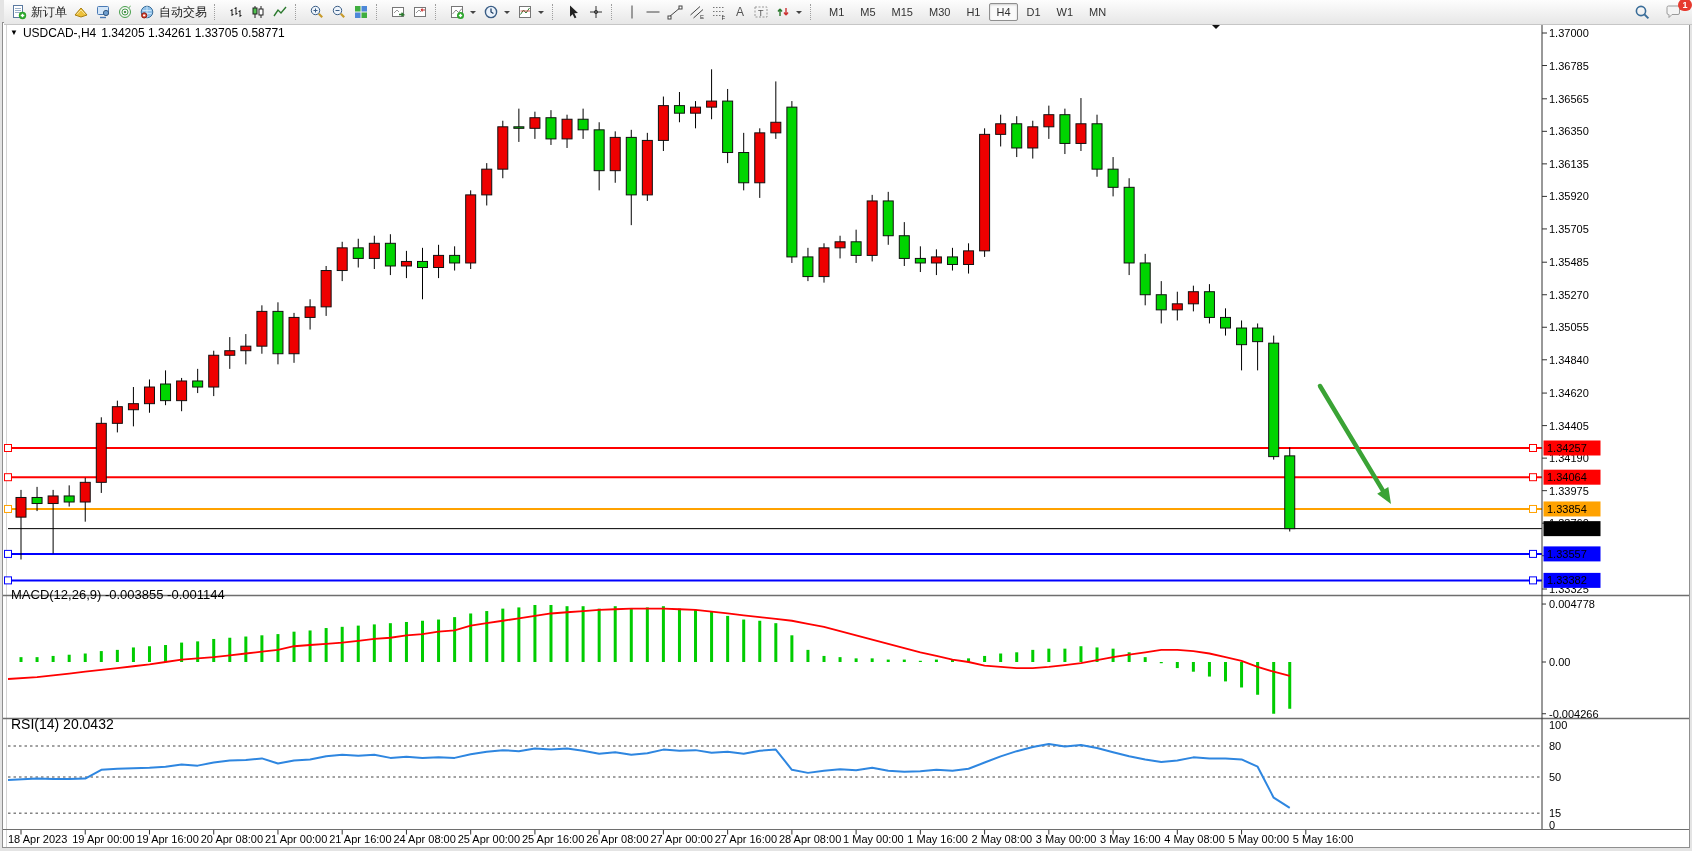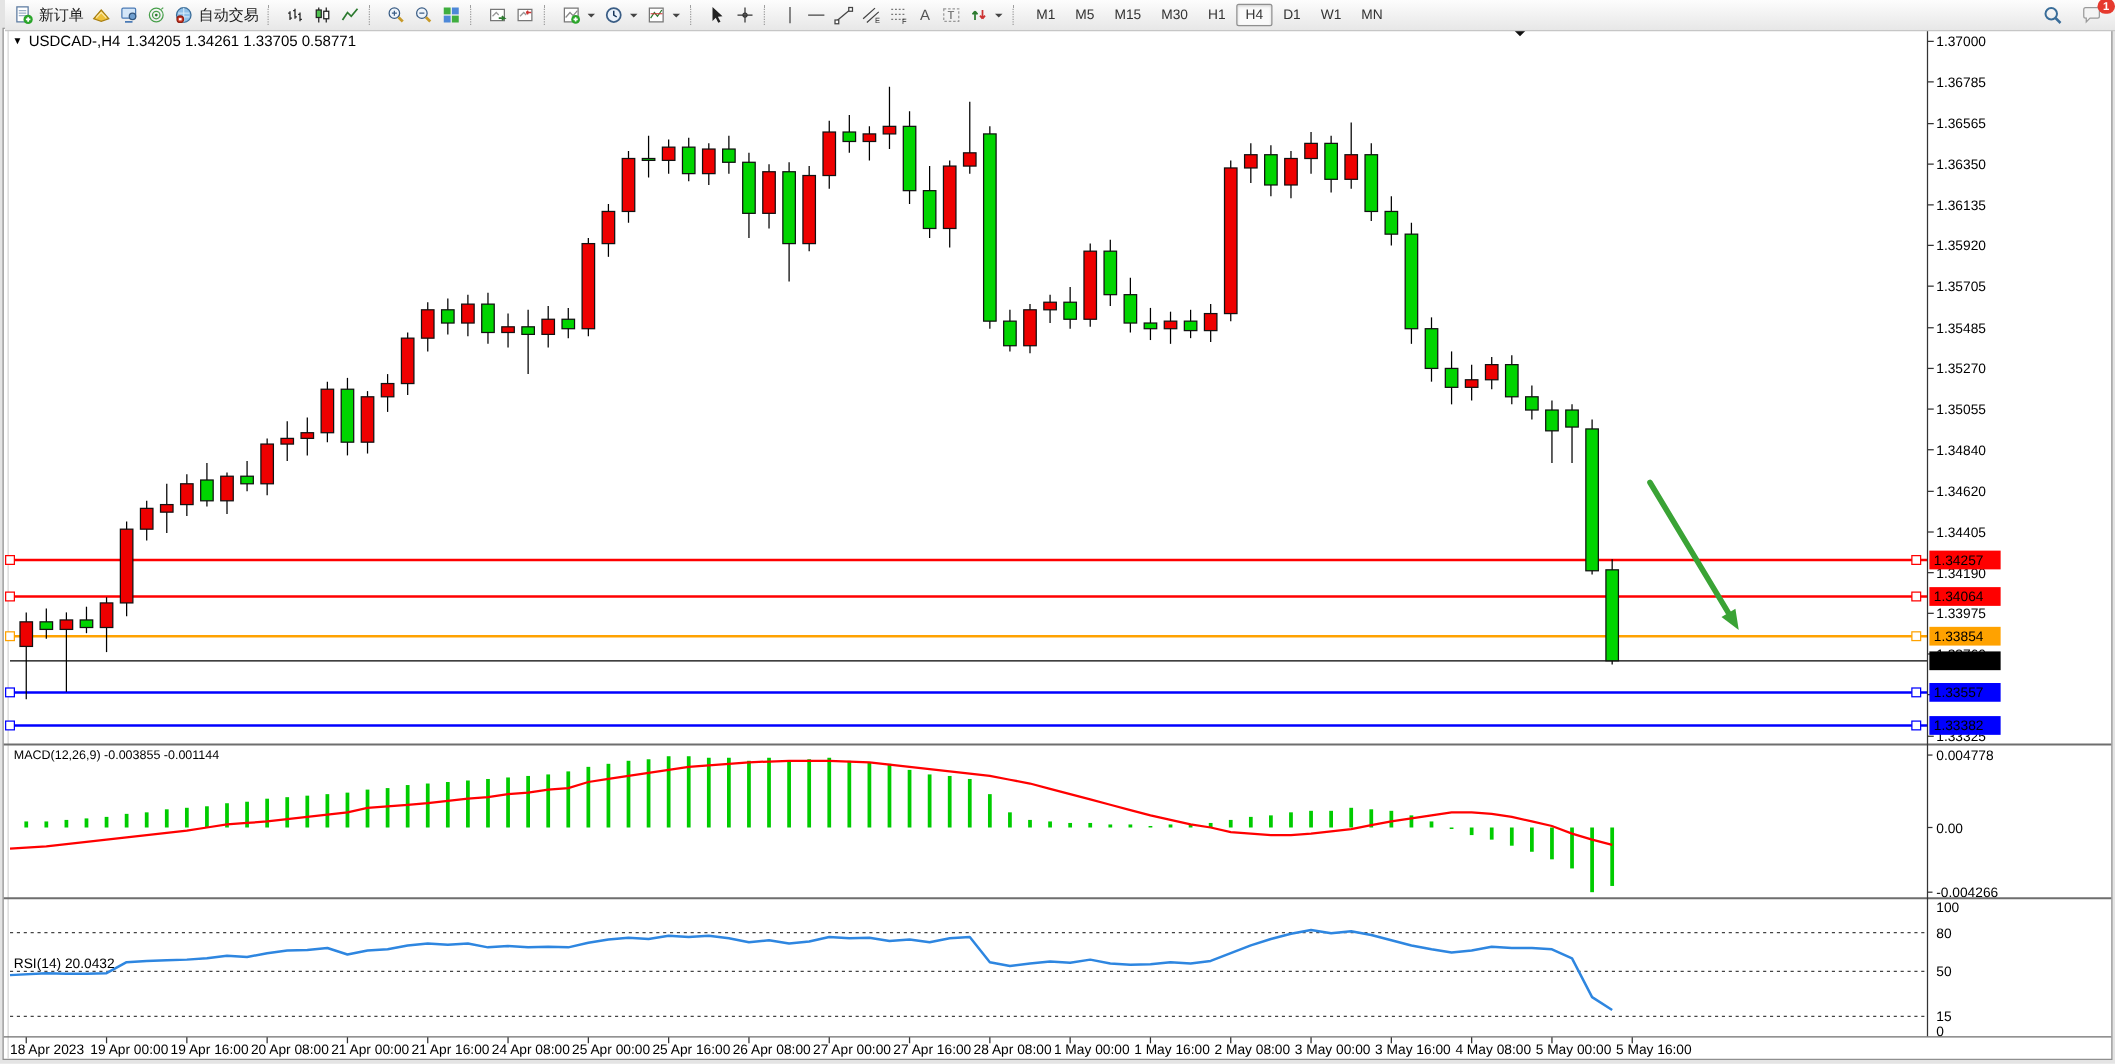--- a/index.html
+++ b/index.html
@@ -13,22 +13,22 @@
   .caret{margin-left:1px}
   .tf-group{display:flex;align-items:flex-end}
   .tf-btn{font-size:11px;color:#333;padding:2px 6px;margin:0 1px;border:1px solid transparent;border-radius:2px;line-height:12px}
   .tf-btn.active{background:#fafafa;border-color:#8f8f8f;box-shadow:inset 0 1px 2px #cfcfcf}
   .right-tools{margin-left:auto;display:flex;align-items:center;gap:8px;padding-right:6px}
   .badge{position:absolute;top:-3px;right:-6px;background:#e63a2e;color:#fff;border-radius:8px;font-size:9px;line-height:12px;min-width:8px;padding:0 3px;text-align:center;font-weight:bold}
   
   .overlay{position:absolute;z-index:3;color:#000;white-space:pre}
   .symbol-label{left:10px;top:26px;font-size:12px;display:flex;align-items:center;gap:5px}
   .symbol-label .tri{font-size:8px;line-height:8px}
-  .macd-label{left:11px;top:599px;font-size:10px}
-  .rsi-label{left:11px;top:765px;font-size:11px}
+  .macd-label{left:11px;top:587px;font-size:13px}
+  .rsi-label{left:11px;top:716px;font-size:14px}
   svg text{font-family:"Liberation Sans",sans-serif;font-size:11px;fill:#000}
   #chart{position:absolute;left:0;top:22px;z-index:1}
 </style>
 </head>
 <body>
 
 <div class="toolbar">
 
   <span class="tbtn">
     <svg class="ic" width="16" height="16">

